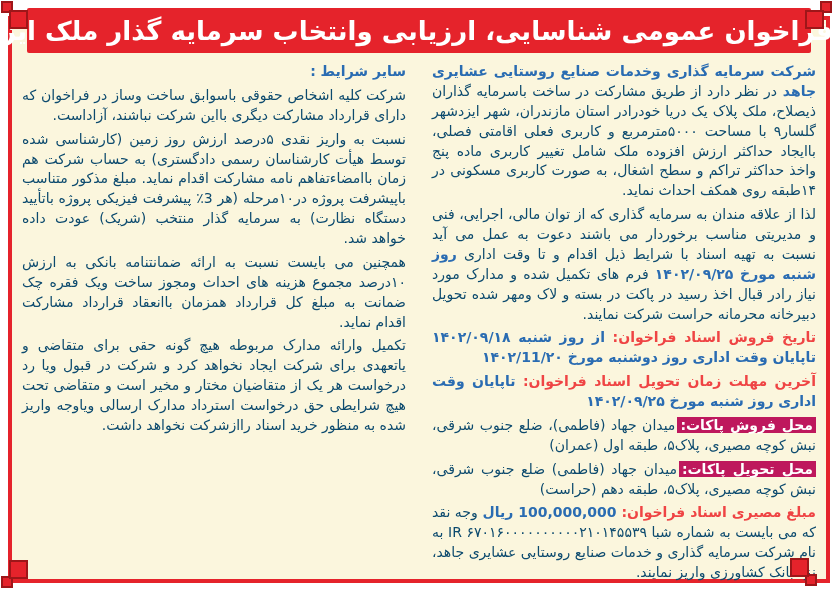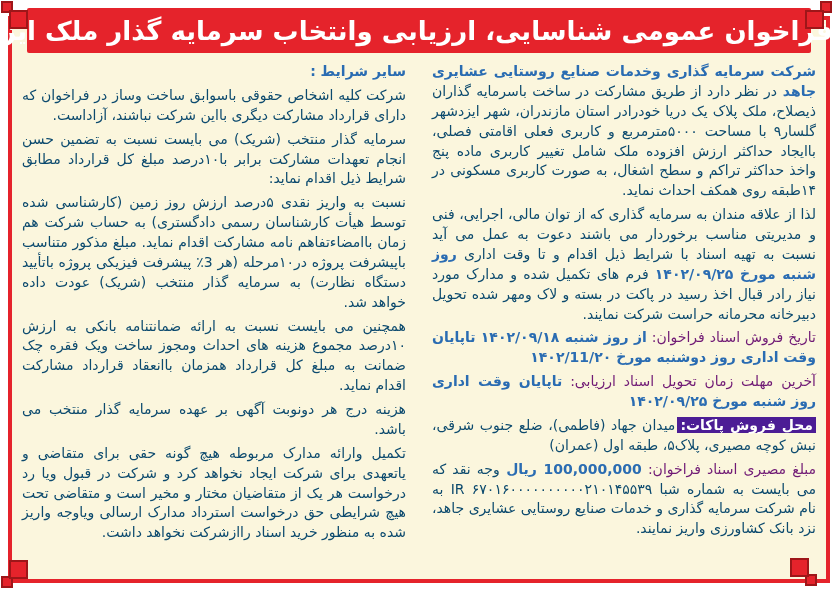--- a/index.html
+++ b/index.html
@@ -21,23 +21,23 @@
     line-height:1;white-space:nowrap;
   }
   .content{
     position:absolute;top:62px;left:22px;right:22px;bottom:14px;
     display:flex;gap:26px;z-index:2;
   }
   .col{flex:1 1 0;min-width:0;color:#20222e;font-size:14px;line-height:1.42;}
   .para{margin:0 0 4px 0;text-align:justify;text-justify:inter-word;}
   .seg-plain{color:#0c4a6e;}
   .seg-blue-bold{color:#2a6cb2;font-weight:bold;}
-  .seg-red-bold{color:#701a75;font-weight:normal;}
+  .seg-red-bold{color:#ef4444;font-weight:bold;}
   .seg-red-badge{
-    background:#4c1d95;color:#ffffff;font-weight:bold;
+    background:#be185d;color:#ffffff;font-weight:bold;
     padding:0 3px;margin-left:2px;
   }
   
   .corner{position:absolute;width:30px;height:32px;z-index:3;}
   .sq{position:absolute;background:#e5232b;border:2px solid #9e1619;box-sizing:border-box;}
   .corner.tl{top:1px;left:0;}
   .corner.tl .a{left:1px;top:0;width:12px;height:12px;}
   .corner.tl .b{left:9px;top:9px;width:19px;height:19px;}
   .corner.tr{top:1px;right:5px;}
   .corner.tr .a{right:1px;top:0;width:12px;height:12px;}
@@ -75,28 +75,27 @@
 
   <div class="banner">
     <h1>«آگهی فراخوان عمومی شناسایی، ارزیابی وانتخاب سرمایه گذار ملک ایزدشهر»</h1>
   </div>
 
   <div class="content">
     <div class="col">
         <p class="para"><span class="seg-blue-bold">شرکت سرمایه گذاری وخدمات صنایع روستایی عشایری جاهد </span><span class="seg-plain">در نظر دارد از طریق مشارکت در ساخت باسرمایه گذاران ذیصلاح، ملک پلاک یک دریا خودرادر استان مازندران، شهر ایزدشهر گلسار۹ با مساحت ۵۰۰۰مترمربع و کاربری فعلی اقامتی فصلی، باایجاد حداکثر ارزش افزوده ملک شامل تغییر کاربری ماده پنج واخذ حداکثر تراکم و سطح اشغال، به صورت کاربری مسکونی در ۱۴طبقه روی همکف احداث نماید.</span></p>
         <p class="para"><span class="seg-plain">لذا از علاقه مندان به سرمایه گذاری که از توان مالی، اجرایی، فنی و مدیریتی مناسب برخوردار می باشند دعوت به عمل می آید نسبت به تهیه اسناد با شرایط ذیل اقدام و تا وقت اداری </span><span class="seg-blue-bold">روز شنبه مورخ ۱۴۰۲/۰۹/۲۵</span><span class="seg-plain"> فرم های تکمیل شده و مدارک مورد نیاز رادر قبال اخذ رسید در پاکت در بسته و لاک ومهر شده تحویل دبیرخانه محرمانه حراست شرکت نمایند.</span></p>
         <p class="para"><span class="seg-red-bold">تاریخ فروش اسناد فراخوان: </span><span class="seg-blue-bold">از روز شنبه ۱۴۰۲/۰۹/۱۸ تاپایان وقت اداری روز دوشنبه مورخ ۱۴۰۲/11/۲۰</span></p>
-        <p class="para"><span class="seg-red-bold">آخرین مهلت زمان تحویل اسناد ارزیابی: </span><span class="seg-blue-bold">تاپایان وقت اداری روز شنبه مورخ ۱۴۰۲/۰۹/۲۵</span></p>
+        <p class="para"><span class="seg-red-bold">آخرین مهلت زمان تحویل اسناد فراخوان: </span><span class="seg-blue-bold">تاپایان وقت اداری روز شنبه مورخ ۱۴۰۲/۰۹/۲۵</span></p>
         <p class="para"><span class="seg-red-badge">محل فروش پاکات:</span><span class="seg-plain">میدان جهاد (فاطمی)، ضلع جنوب شرقی، نبش کوچه مصیری، پلاک۵، طبقه اول (عمران)</span></p>
+        <p class="para"><span class="seg-red-badge">محل تحویل پاکات:</span><span class="seg-plain">میدان جهاد (فاطمی) ضلع جنوب شرقی، نبش کوچه مصیری، پلاک۵، طبقه دهم (حراست)</span></p>
         <p class="para"><span class="seg-red-bold">مبلغ مصیری اسناد فراخوان: </span><span class="seg-blue-bold">100,000,000 ریال </span><span class="seg-plain">وجه نقد که می بایست به شماره شبا IR ۶۷۰۱۶۰۰۰۰۰۰۰۰۰۰۲۱۰۱۴۵۵۳۹ به نام شرکت سرمایه گذاری و خدمات صنایع روستایی عشایری جاهد، نزد بانک کشاورزی واریز نمایند.</span></p>
       </div>
     <div class="col">
         <p class="para"><span class="seg-blue-bold">سایر شرایط :</span></p>
         <p class="para"><span class="seg-plain">شرکت کلیه اشخاص حقوقی باسوابق ساخت وساز در فراخوان که دارای قرارداد مشارکت دیگری بااین شرکت نباشند، آزاداست.</span></p>
-        <p class="para"><span class="seg-plain">سرمایه گذار منتخب (شریک) می بایست نسبت به تضمین حسن انجام تعهدات مشارکت برابر با۱۰درصد مبلغ کل قرارداد مطابق شرایط ذیل اقدام نماید:</span></p>
         <p class="para"><span class="seg-plain">نسبت به واریز نقدی ۵درصد ارزش روز زمین (کارشناسی شده توسط هیأت کارشناسان رسمی دادگستری) به حساب شرکت هم زمان باامضاءتفاهم نامه مشارکت اقدام نماید. مبلغ مذکور متناسب باپیشرفت پروژه در۱۰مرحله (هر 3٪ پیشرفت فیزیکی پروژه باتأیید دستگاه نظارت) به سرمایه گذار منتخب (شریک) عودت داده خواهد شد.</span></p>
         <p class="para"><span class="seg-plain">همچنین می بایست نسبت به ارائه ضمانتنامه بانکی به ارزش ۱۰درصد مجموع هزینه های احداث ومجوز ساخت ویک فقره چک ضمانت به مبلغ کل قرارداد همزمان باانعقاد قرارداد مشارکت اقدام نماید.</span></p>
-        <p class="para"><span class="seg-plain">هزینه درج هر دونوبت آگهی بر عهده سرمایه گذار منتخب می باشد.</span></p>
         <p class="para"><span class="seg-plain">تکمیل وارائه مدارک مربوطه هیچ گونه حقی برای متقاضی و یاتعهدی برای شرکت ایجاد نخواهد کرد و شرکت در قبول ویا رد درخواست هر یک از متقاضیان مختار و مخیر است و متقاضی تحت هیچ شرایطی حق درخواست استرداد مدارک ارسالی ویاوجه واریز شده به منظور خرید اسناد راازشرکت نخواهد داشت.</span></p>
       </div>
   </div>
 
 </div>
 
 </body></html>

